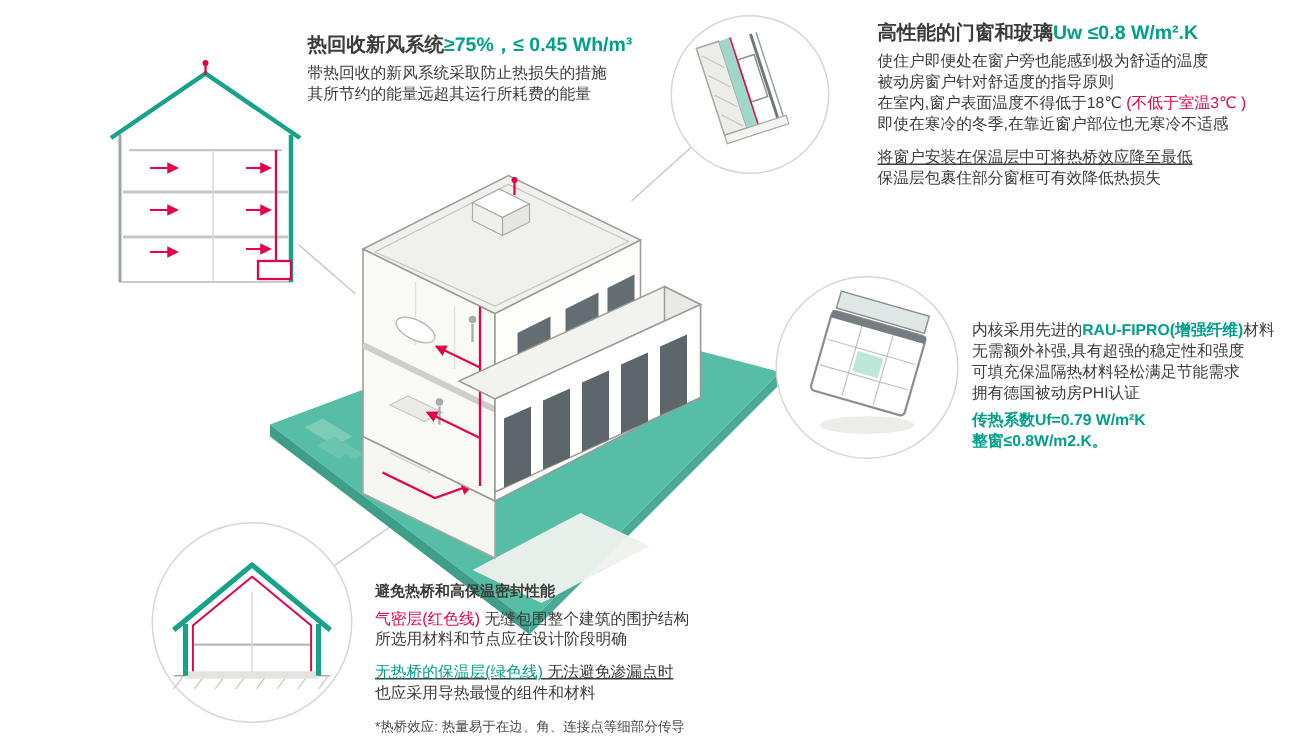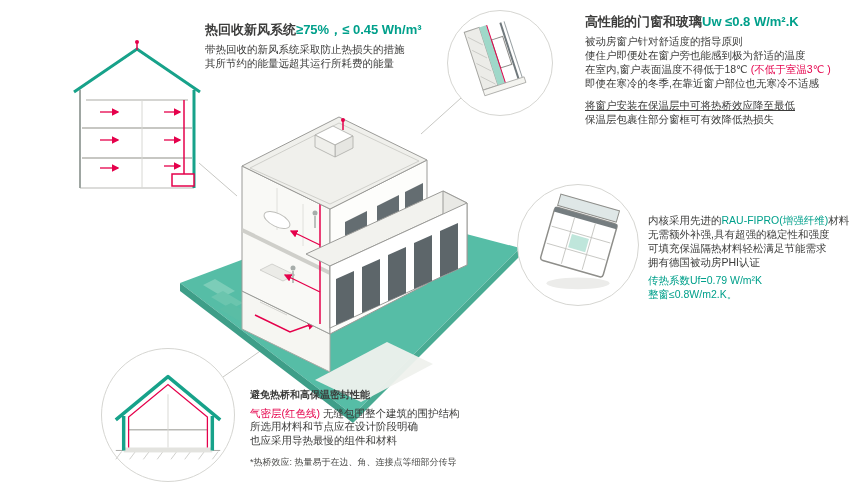--- a/index.html
+++ b/index.html
@@ -7,21 +7,21 @@
     position:relative;width:865px;height:492px;background:#ffffff;overflow:hidden;
     font-family:"Liberation Sans","DejaVu Sans",sans-serif;color:#3C3C3B;
   }
   .abs{position:absolute;}
   .t{font-size:13px;font-weight:700;line-height:1.25;white-space:nowrap;}
   .t2{font-size:10px;font-weight:700;line-height:1.25;white-space:nowrap;}
   .b{font-size:10.5px;line-height:1.32;}
   .b > div{white-space:nowrap;}
   .teal{color:#00A08B;}
   .red{color:#E5004B;}
-  .bold{font-weight:400;}
+  .bold{font-weight:700;}
   .gap{margin-top:8px;text-decoration:underline;}
   .gap-sm{margin-top:5px;}
   .foot{font-size:9px;margin-top:9px;color:#4A4A48;white-space:nowrap;}
   .circle{position:absolute;border:1px solid #D6D6D2;border-radius:50%;background:#fff;box-sizing:border-box;}
   .mb{margin-bottom:5px;}
   svg{display:block;}
 </style>
 </head>
 <body>
 
@@ -88,22 +88,22 @@
         <rect x="28" y="74" width="44" height="6" fill="#F4F4F0" stroke="#A5A5A1" stroke-width="0.8"></rect>
       </g>
     </svg>
   </div>
 
   <div class="abs" style="left:585px;top:14px;width:278px">
     <div class="t mb">
       <span>高性能的门窗和玻璃</span><span class="teal">Uw ≤0.8 W/m².K</span>
     </div>
     <div class="b">
+      <div>使住户即便处在窗户旁也能感到极为舒适的温度</div>
       <div>被动房窗户针对舒适度的指导原则</div>
-      <div>使住户即便处在窗户旁也能感到极为舒适的温度</div>
       <div>
         <span>在室内,窗户表面温度不得低于18℃ </span><span class="red">(不低于室温3℃ )</span>
       </div>
       <div>即使在寒冷的冬季,在靠近窗户部位也无寒冷不适感</div>
       <div class="gap">将窗户安装在保温层中可将热桥效应降至最低</div>
       <div>保温层包裹住部分窗框可有效降低热损失</div>
     </div>
   </div>
 
   <svg class="abs" style="left:165px;top:80px" width="370" height="360" viewBox="0 0 370 360">
@@ -217,18 +217,21 @@
     </svg>
   </div>
 
   <div class="abs" style="left:250px;top:389px;width:265px">
     <div class="t2">避免热桥和高保温密封性能</div>
     <div class="b" style="margin-top:5px">
       <div>
         <span class="red">气密层(红色线)</span><span> 无缝包围整个建筑的围护结构</span>
       </div>
       <div>所选用材料和节点应在设计阶段明确</div>
+      <div class="gap">
+        <span class="teal">无热桥的保温层(绿色线)</span><span> 无法避免渗漏点时</span>
+      </div>
       <div>也应采用导热最慢的组件和材料</div>
       <div class="foot">*热桥效应: 热量易于在边、角、连接点等细部分传导</div>
     </div>
   </div>
 
 </div>
 
 </body></html>

